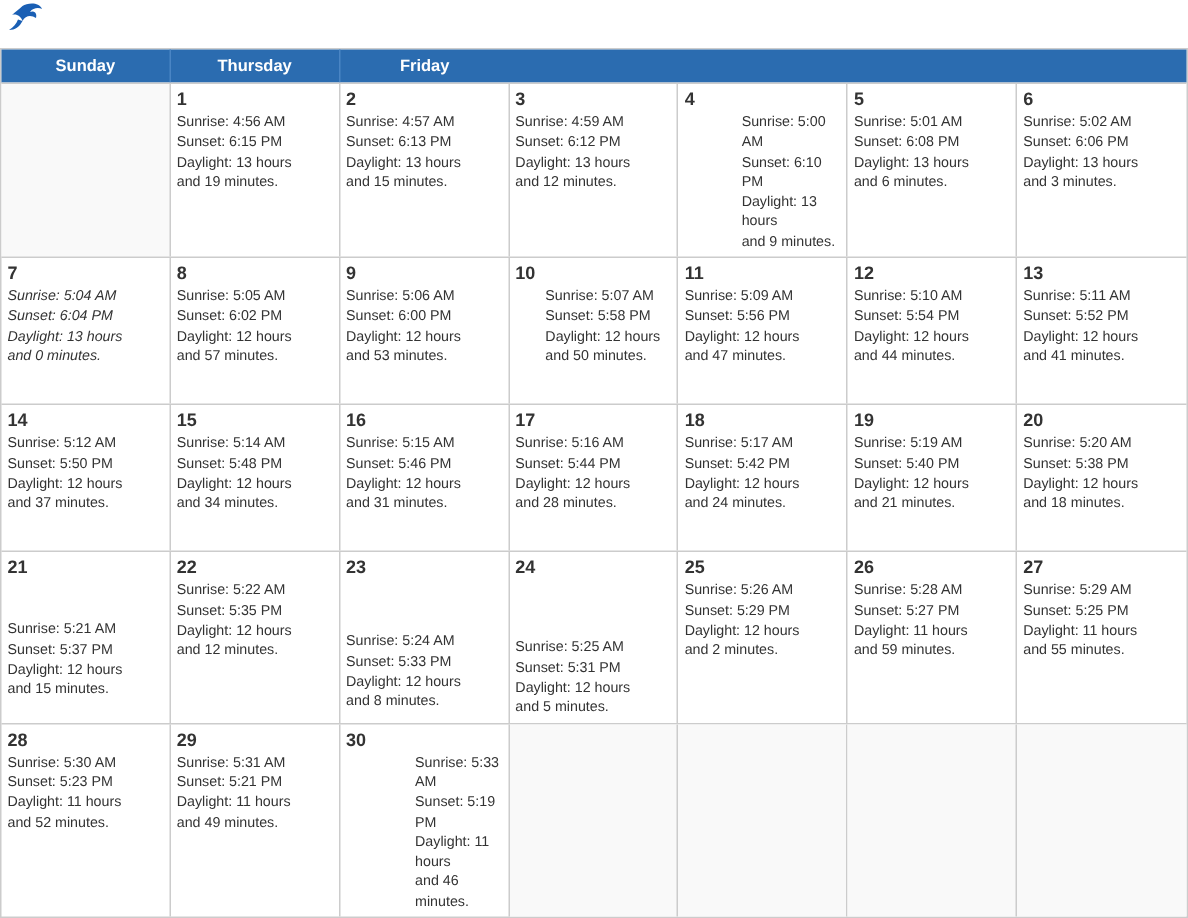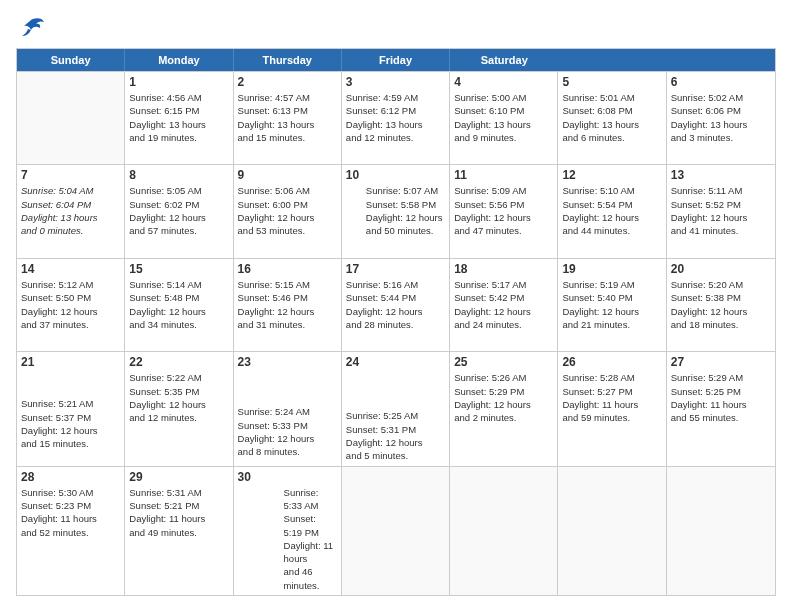--- a/index.html
+++ b/index.html
@@ -7,21 +7,21 @@
       width: 792px;
       height: 612px;
       background: #fff;
       font-family: Arial, sans-serif;
       font-size: 11px;
       color: #333;
     }
     .page {
       width: 792px;
       height: 612px;
-      padding: 16px;
+      padding: 0;
       display: flex;
       flex-direction: column;
     }
     .header {
       display: flex;
       align-items: flex-start;
       justify-content: space-between;
       margin-bottom: 8px;
     }
     .logo {
@@ -121,24 +121,22 @@
     </div>
     <div class="title-area">
       <div class="calendar-title"></div>
       <div class="calendar-subtitle"></div>
     </div>
   </div>
 
   <div class="calendar">
     <div class="cal-header">
     <div class="cal-header-cell">Sunday</div>
-        <div class="cal-header-cell">Monday</div>
         <div class="cal-header-cell">Thursday</div>
         <div class="cal-header-cell">Friday</div>
-        <div class="cal-header-cell">Saturday</div>
       </div>
     <div class="cal-body">
     <div class="cal-row">
           <div class="cal-cell empty"></div>
           <div class="cal-cell">
             <span class="day-num">1</span>
             <div class="day-info" style="white-space: pre-line;">Sunrise: 4:56 AM
 Sunset: 6:15 PM
 Daylight: 13 hours
 and 19 minutes.</div>
@@ -152,21 +150,21 @@
           </div>
           <div class="cal-cell">
             <span class="day-num">3</span>
             <div class="day-info" style="white-space: pre-line;">Sunrise: 4:59 AM
 Sunset: 6:12 PM
 Daylight: 13 hours
 and 12 minutes.</div>
           </div>
           <div class="cal-cell">
             <span class="day-num">4</span>
-            <div class="day-info" style="white-space: pre-line;">Sunrise: 5:00 AM
+            <div class="day-info" style="white-space: pre-line; margin-left: 38px;">Sunrise: 5:00 AM
 Sunset: 6:10 PM
 Daylight: 13 hours
 and 9 minutes.</div>
           </div>
           <div class="cal-cell">
             <span class="day-num">5</span>
             <div class="day-info" style="white-space: pre-line;">Sunrise: 5:01 AM
 Sunset: 6:08 PM
 Daylight: 13 hours
 and 6 minutes.</div>

